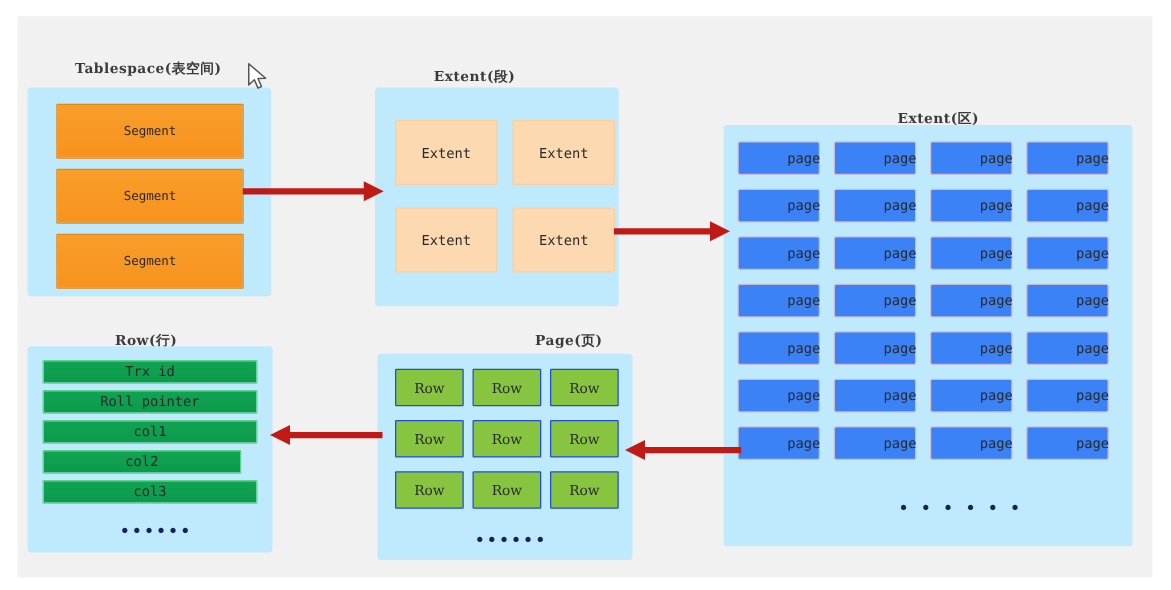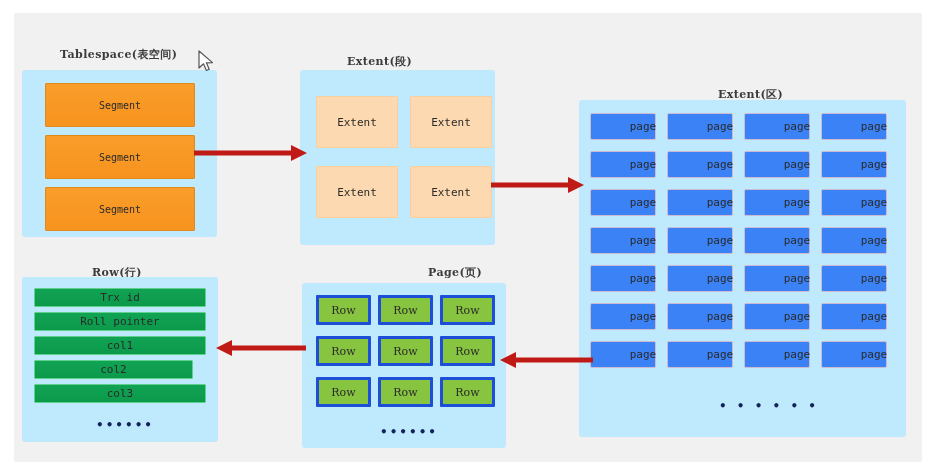--- a/index.html
+++ b/index.html
@@ -54,21 +54,21 @@
   }
   .page-cell{
     background:#3b82f6;
     border:1px solid #cdbad0;
     font-size:11px;
     border-radius:2px;
     padding-left:40px;
   }
   .row-cell{
     background:#87c440;
-    border:3px solid #1d4ed8;
+    border:1px solid #1d4ed8;
     font-size:11px;
     font-family:"DejaVu Serif", serif;
     border-radius:1px;
   }
   .col-cell{
     background:#0aa14f;
     background:linear-gradient(#10a353,#0c9a4b);
     border:1px solid #5fd08e;
     font-size:11px;
     border-radius:1px;

